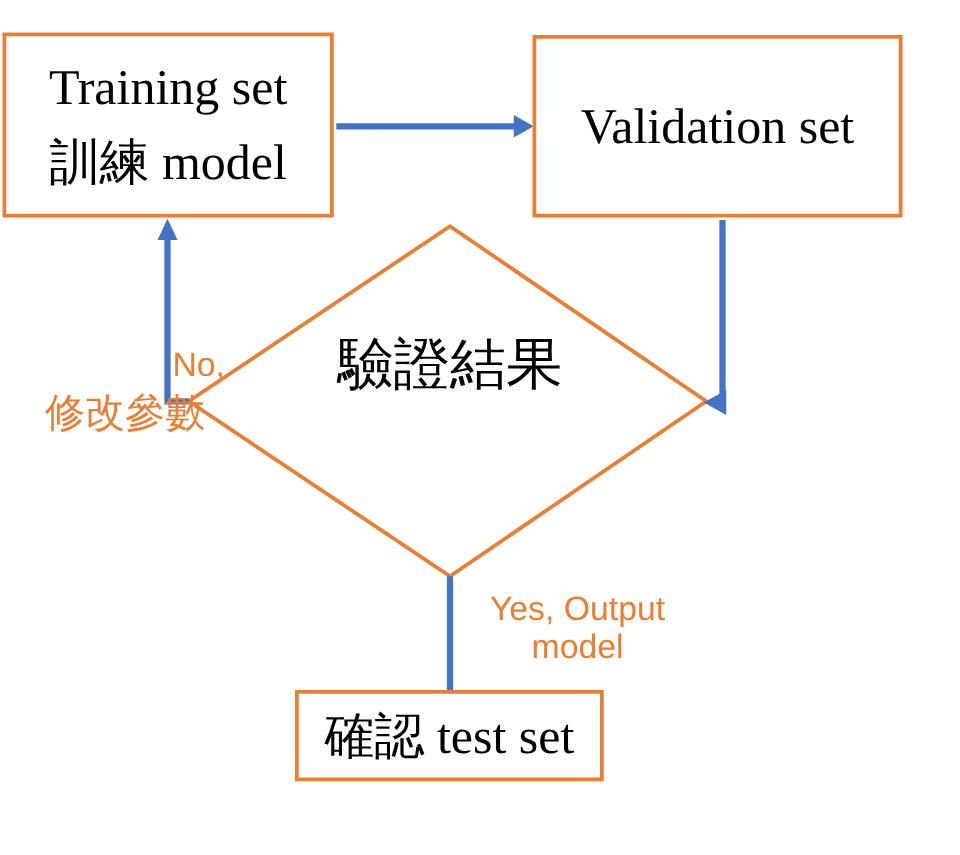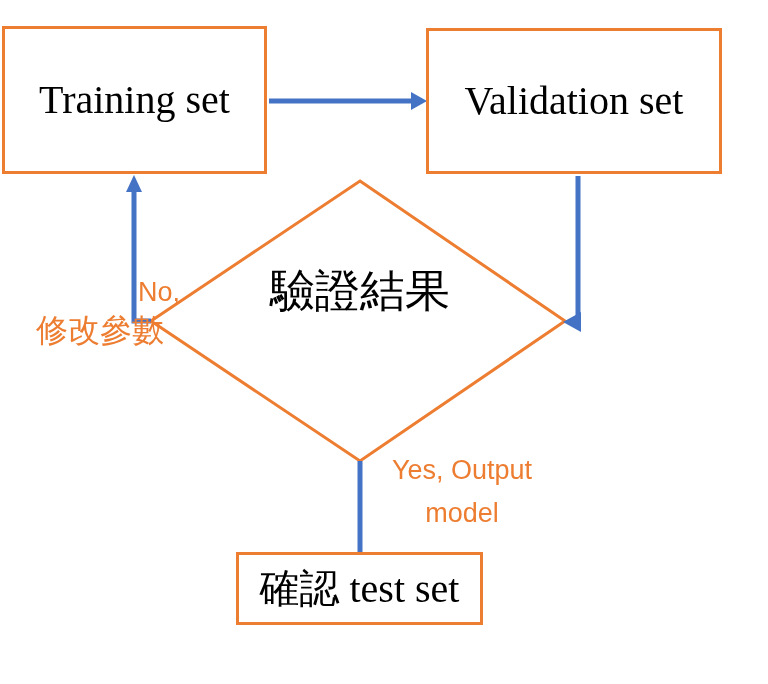--- a/index.html
+++ b/index.html
@@ -40,23 +40,23 @@
     font-size:45px;line-height:62px;
   }
   .edge-label{
     position:absolute;text-align:center;
     color:var(--accent-orange);
     font-family:"Liberation Sans","DejaVu Sans",sans-serif;
   }
   .label-no{left:20px;top:272px;width:160px;}
   .label-no .l1{font-size:27px;line-height:40px;text-align:right;}
   .label-no .l2{font-size:32px;line-height:36px;margin-top:0;}
-  .label-yes{left:378px;top:455px;width:168px;}
+  .label-yes{left:378px;top:472px;width:168px;}
   .label-yes .l1{font-size:27px;line-height:30px;}
-  .label-yes .l2{font-size:27px;line-height:30px;margin-top:13px;}
+  .label-yes .l2{font-size:27px;line-height:30px;}
 </style>
 </head>
 <body>
 
 <div class="canvas">
 
   <svg class="layer" width="768" height="684" viewBox="0 0 768 684">
 
     <polygon class="diamond-shape" points="360,181 565,321 360,461 151,321"></polygon>
 
@@ -68,20 +68,21 @@
 
     <polyline class="conn" points="151,321 134,321 134,191"></polyline>
     <polygon class="arrowhead" points="126,192 134,175 142,192"></polygon>
 
     <line class="conn" x1="360" y1="461" x2="360" y2="556"></line>
     <polygon class="arrowhead" points="351,554 360,570 369,554"></polygon>
   </svg>
 
   <div class="node node-training">
     <div>Training set</div>
+    <div>訓練 model</div>
   </div>
 
   <div class="node node-validation">
     <div>Validation set</div>
   </div>
 
   <div class="diamond-text">
     <div>驗證結果</div>
   </div>
 

